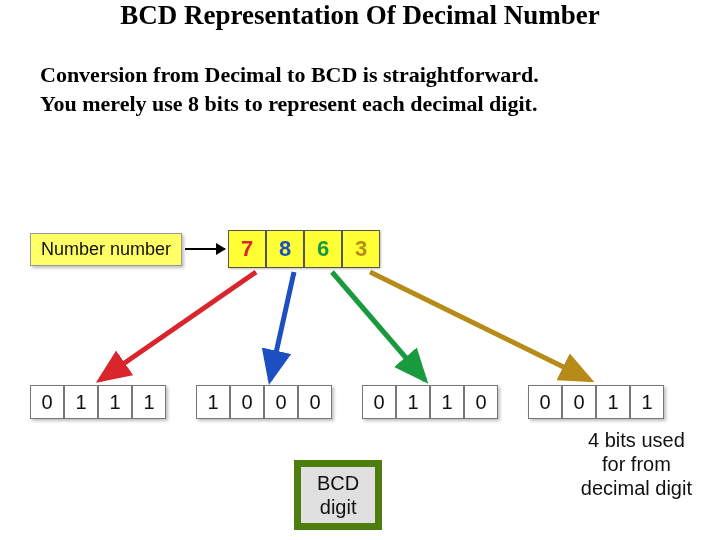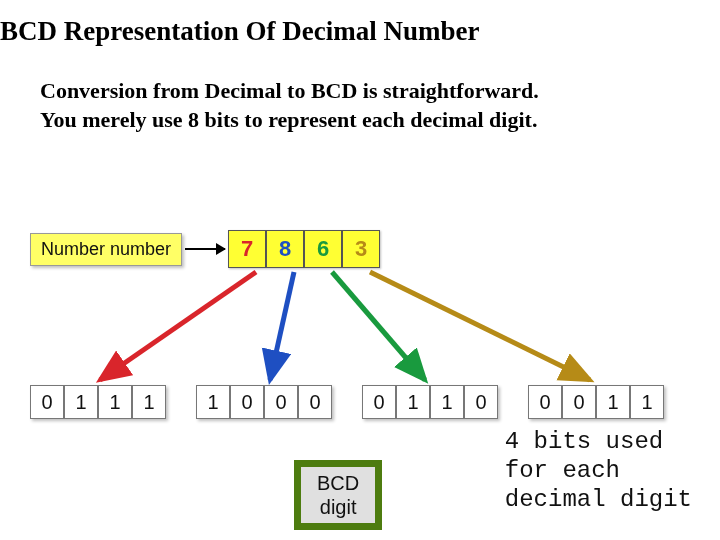--- a/index.html
+++ b/index.html
@@ -6,24 +6,23 @@
     margin: 0;
     padding: 0;
     width: 720px;
     height: 540px;
     font-family: "Times New Roman", serif;
     background: #fff;
     position: relative;
     overflow: hidden;
   }
   .title {
-    text-align: left;
+    text-align: center;
     font-size: 27px;
     font-weight: bold;
-    margin-top: 16px;
   }
   .body-text {
     font-size: 22px;
     font-weight: bold;
     margin: 30px 40px 0 40px;
     line-height: 1.3;
   }
   .decimal-area {
     position: absolute;
     top: 230px;
@@ -104,23 +103,24 @@
     position: absolute;
     left: 0;
     top: 0;
     pointer-events: none;
   }
 
   .caption-right {
     position: absolute;
     right: 28px;
     top: 428px;
-    font-family: Liberation Mono, monospace;
-    font-size: 24px;
-    color: #111;
+    font-family: Liberation Sans, sans-serif;
+    font-size: 20px;
+    color: #111;
+    text-align: center;
     line-height: 1.2;
   }
   .bcd-label-box {
     position: absolute;
     left: 294px;
     top: 460px;
     background: #e0e0e0;
     border: 7px solid #4d7c0f;
     padding: 4px 16px;
     font-family: Arial, Helvetica, sans-serif;
@@ -194,20 +194,20 @@
   <div class="nibble">
     <div class="bit-cell">0</div>
     <div class="bit-cell">0</div>
     <div class="bit-cell">1</div>
     <div class="bit-cell">1</div>
   </div>
 </div>
 
 <div class="caption-right">
   <span>4 bits used</span><br>
-  <span>for each</span><br>
+  <span>for from</span><br>
   <span>decimal digit</span>
 </div>
 
 <div class="bcd-label-box">
   <span>BCD</span><br>
   <span>digit</span>
 </div>
 
 </body></html>

